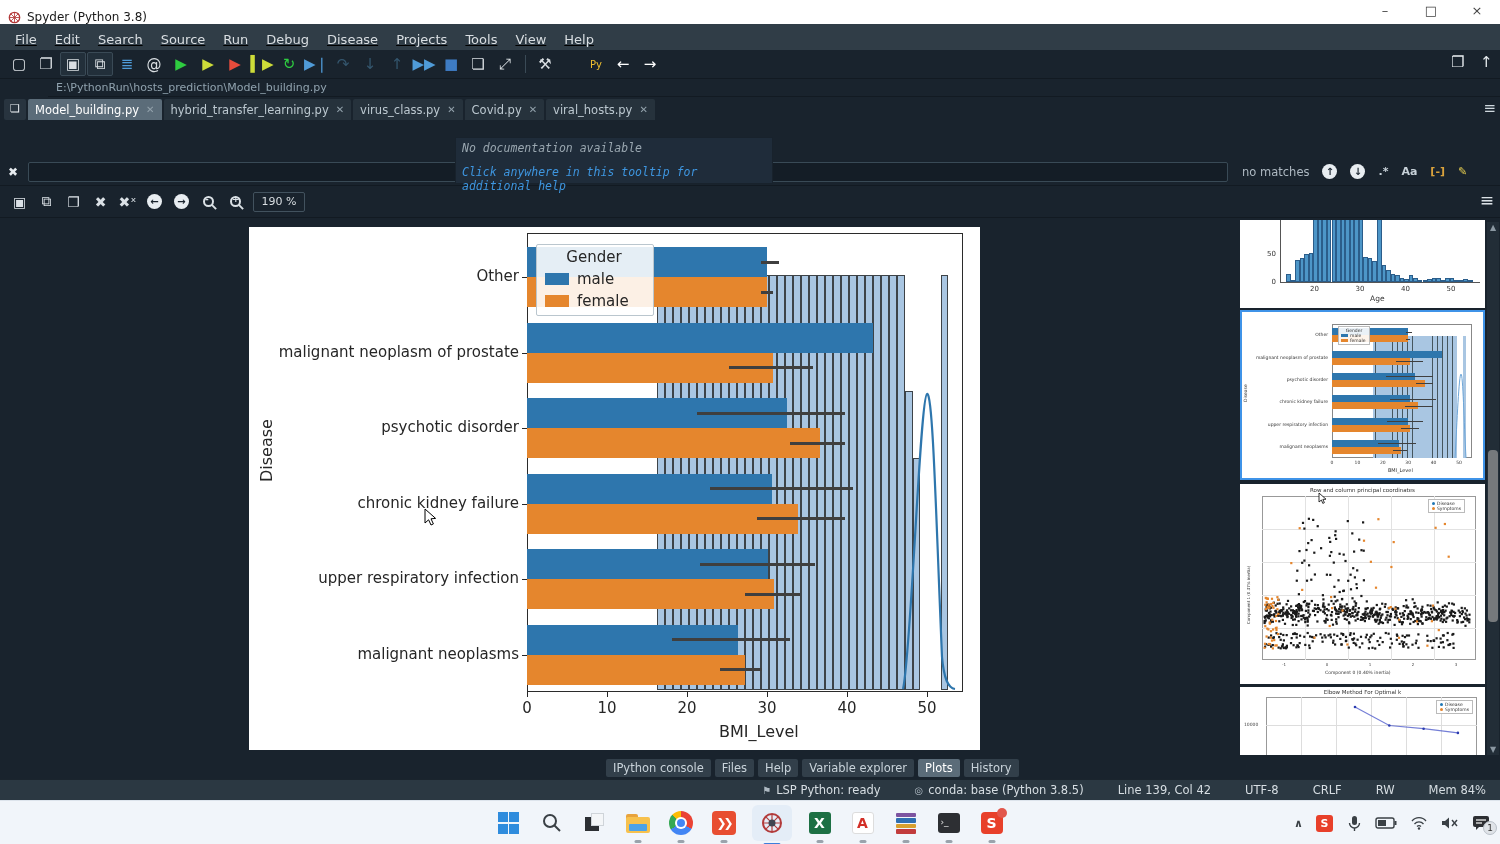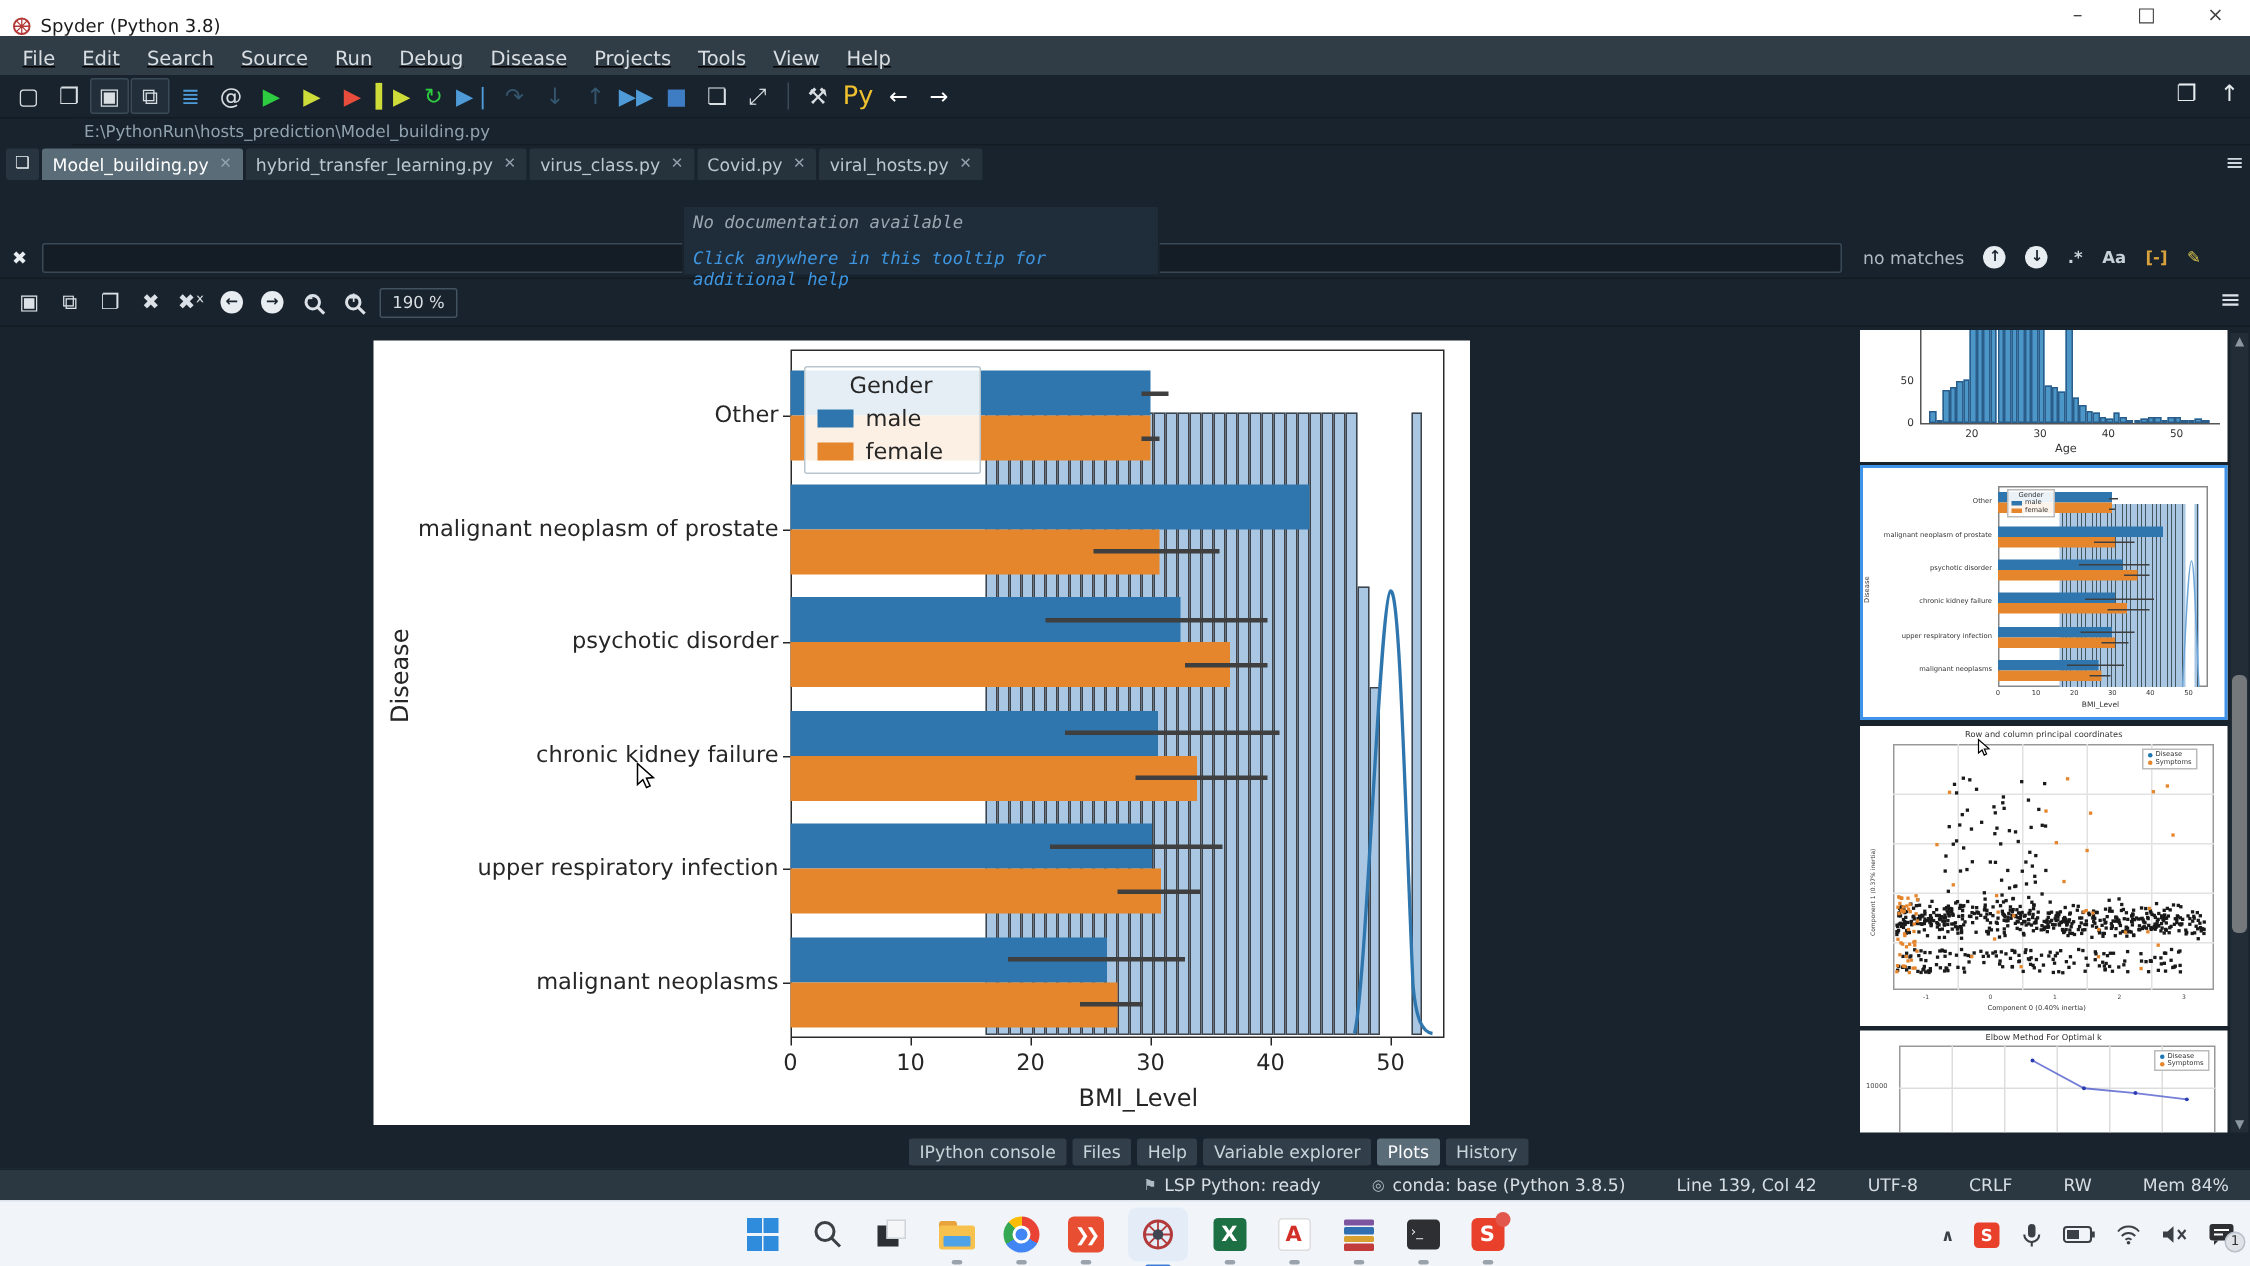--- a/index.html
+++ b/index.html
@@ -194,21 +194,21 @@
         <div class="tbicon" style="color: rgb(79, 155, 216);">▶❘</div>
         <div class="tbicon" style="color: rgb(52, 86, 110);">↷</div>
         <div class="tbicon" style="color: rgb(52, 86, 110);">↓</div>
         <div class="tbicon" style="color: rgb(52, 86, 110);">↑</div>
         <div class="tbicon" style="color: rgb(79, 155, 216);">▶▶</div>
         <div class="tbicon" style="color: rgb(62, 124, 196);">■</div>
         <div class="tbicon" style="color: rgb(217, 222, 226);">❏</div>
         <div class="tbicon" style="color: rgb(217, 222, 226);">⤢</div>
         <div class="tbsep"></div>
         <div class="tbicon" style="color: rgb(217, 222, 226);">⚒</div>
-        <div class="tbicon" style="color: rgb(240, 192, 47); font-size: 17px;">Py</div>
+        <div class="tbicon" style="color: rgb(240, 192, 47); font-size: 10px; margin-left: 24px;">Py</div>
         <div class="tbicon" style="color: rgb(255, 255, 255);">←</div>
         <div class="tbicon" style="color: rgb(255, 255, 255);">→</div>
       </div>
     <span class="addrbtn" style="left:1451px;">❐</span>
     <span class="addrbtn" style="left:1480px;">↑</span>
   </div>
 
   <div class="breadcrumb">E:\PythonRun\hosts_prediction\Model_building.py</div>
 
   <div class="tabbar">

